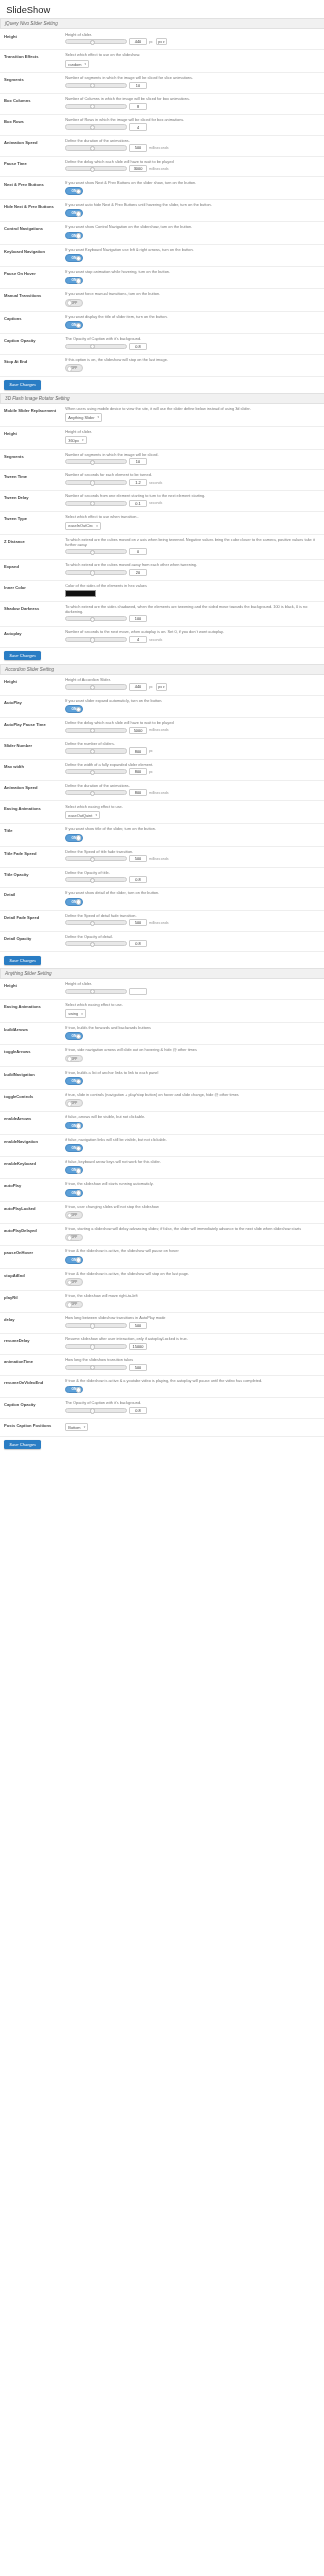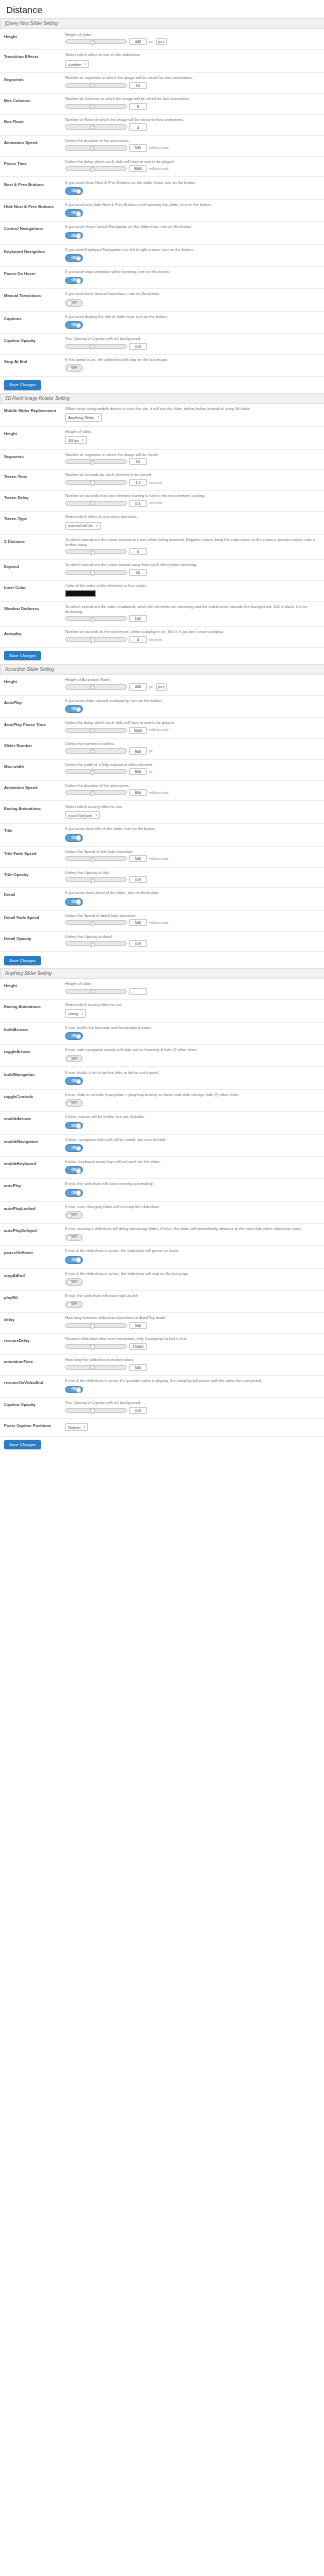--- a/index.html
+++ b/index.html
@@ -24,21 +24,21 @@
 .toggle.on .knob{right:0.5px}
 .toggle.off{background:#e6e6e6;border:0.5px solid #ccc;color:#888}
 .toggle.off .knob{left:0.5px}
 .toggle span.lbl{flex:1;text-align:center;font-size:3.3px}
 .color-box{width:31px;height:7.2px;background:#111;border:0.5px solid #999;display:inline-block}
 .save-btn{background:#2a7dc4;color:#fff;border:none;padding:2.1px 5.2px;border-radius:1.5px;font-size:4.1px;font-style:italic;margin:3.1px 4.1px;cursor:pointer;box-shadow:0 0.5px 1px rgba(0,0,0,.2)}
 </style>
 </head>
 <body>
 
-<h1 class="page-title">Distance</h1>
+<h1 class="page-title">SlideShow</h1>
 <div id="sections"><div class="section-header">jQuery Nivo Slider Setting</div><div class="row">
       <div class="row-label">Height</div>
       <div class="row-content">
         <div class="desc">Height of slider.</div>
         <div class="slider-wrap">
           <div class="slider">
             <div class="slider-handle"></div>
           </div>
           <div class="num-box">440</div>
           <span class="unit">px</span>

